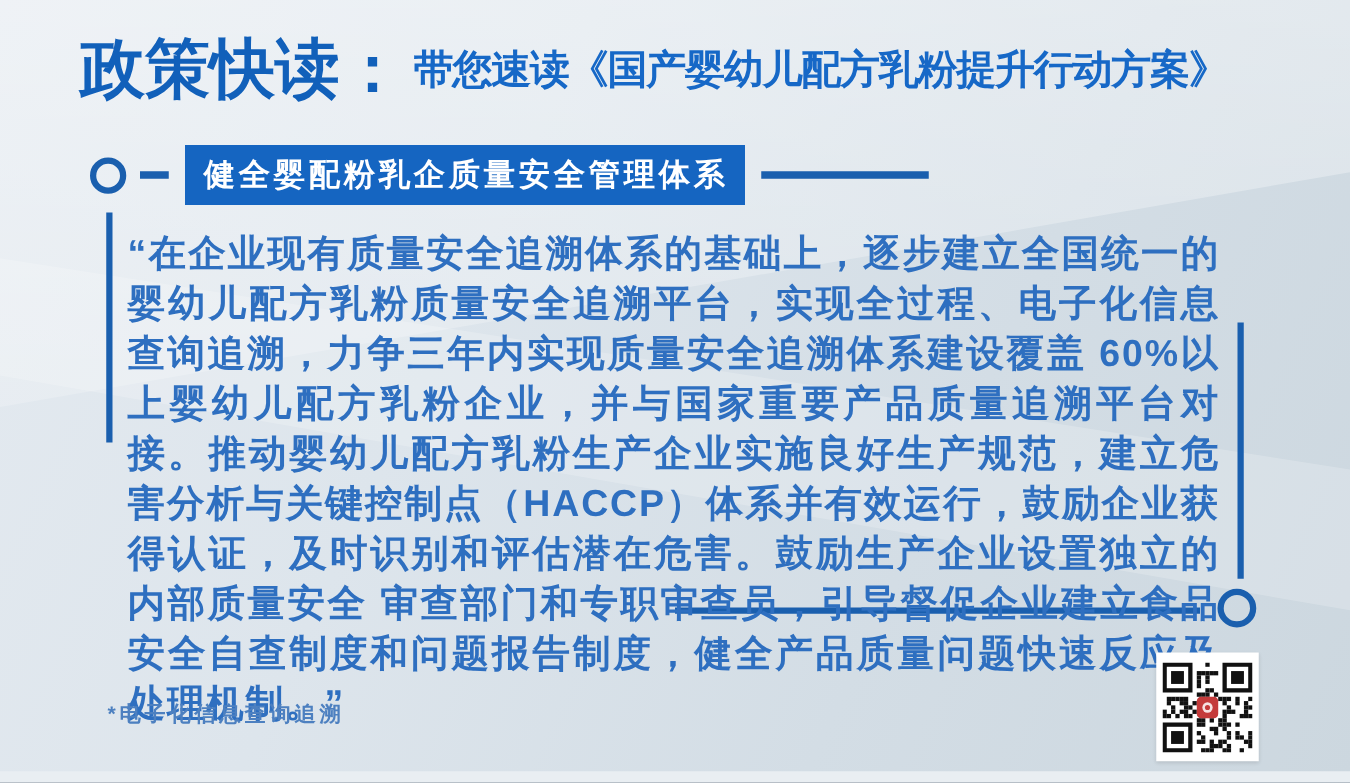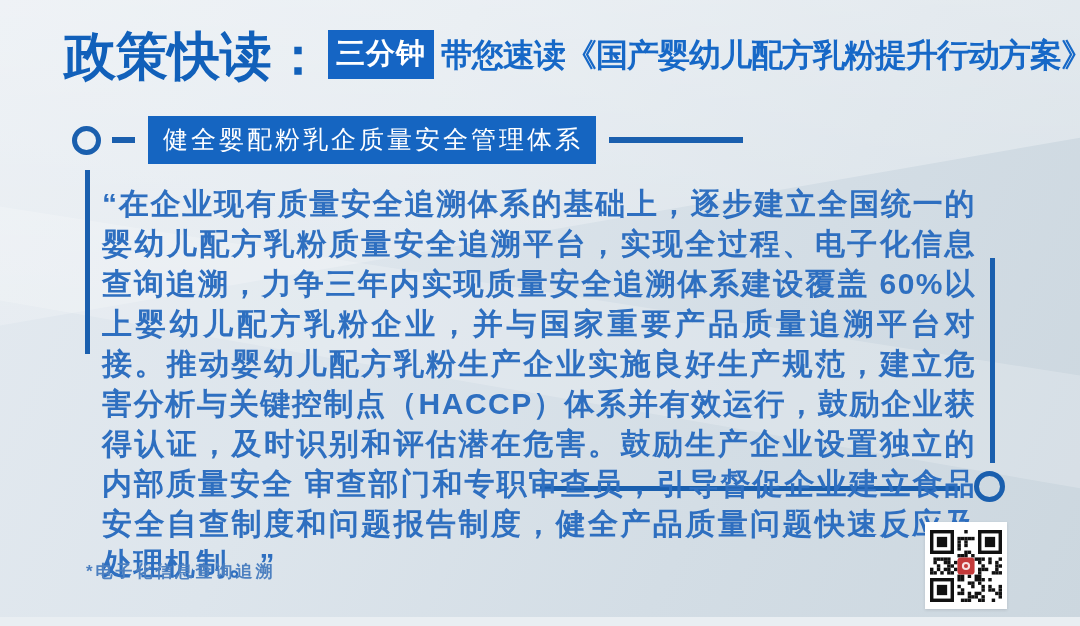--- a/index.html
+++ b/index.html
@@ -56,21 +56,21 @@
     display:flex;align-items:center;
   }
   .ring{
     width:19px;height:19px;border:5px solid #1a5fae;border-radius:50%;
     background:transparent;margin-right:11px;
   }
   .dash{width:23px;height:6px;background:#1a5fae;margin-right:13px;}
   .badge{
     background:#1565c1;color:#ffffff;
     font-family:"DejaVu Serif","Liberation Serif",serif;
-    font-size:25px;font-weight:400;letter-spacing:3px;
+    font-size:25px;font-weight:700;letter-spacing:3px;
     padding:7px 13px 8px 15px;
   }
   .line-after{width:134px;height:6px;background:#1a5fae;margin-left:13px;}
 
   
   .vline-left{position:absolute;left:85px;top:170px;width:5px;height:184px;background:#1a5fae;}
   .vline-right{position:absolute;left:990px;top:258px;width:5px;height:205px;background:#1a5fae;}
   .hline-bottom{position:absolute;left:540px;top:486px;width:420px;height:5px;background:#1a5fae;}
   .ring-bottom{
     position:absolute;left:974px;top:471px;
@@ -101,21 +101,20 @@
 </style>
 </head>
 <body>
 
 <div class="canvas">
   <div class="bg-wedge1"></div>
   <div class="bg-wedge2"></div>
 
   <div class="title-row">
     <span class="main-title">政策快读：</span>
-    <span class="minute-box">三分钟</span>
     <span class="sub-title">带您速读《国产婴幼儿配方乳粉提升行动方案》</span>
   </div>
 
   <div class="section-row">
     <div class="ring"></div>
     <div class="dash"></div>
     <div class="badge">健全婴配粉乳企质量安全管理体系</div>
     <div class="line-after"></div>
   </div>
 

